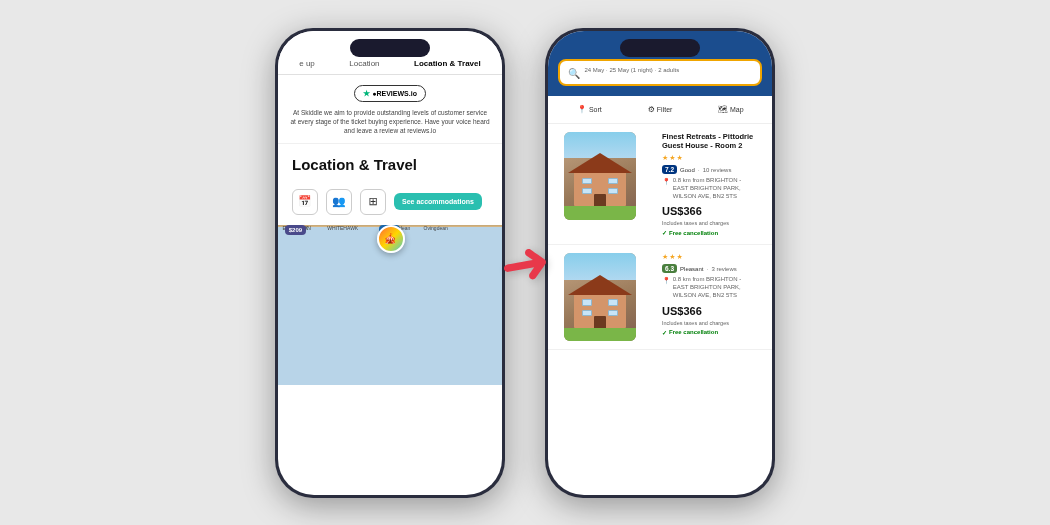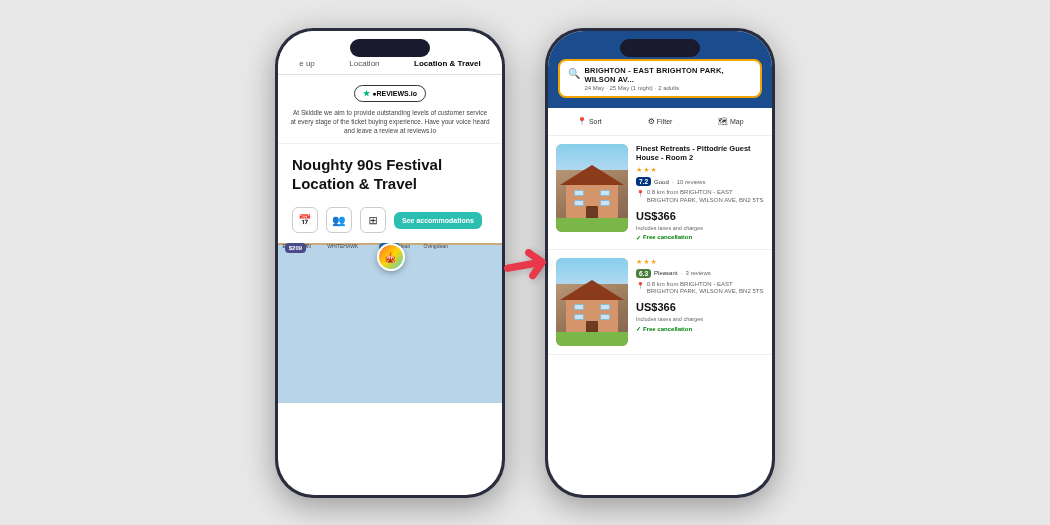--- a/index.html
+++ b/index.html
@@ -316,23 +316,23 @@
 
     
     .hotel-list {
       flex: 1;
       overflow: hidden;
       display: flex;
       flex-direction: column;
     }
     .hotel-card {
       display: flex;
-      padding: 8px 8px 8px;
+      padding: 8px 16px 8px;
       border-bottom: 1px solid #f0f0f0;
-      gap: 8px;
+      gap: 26px;
     }
     .hotel-img {
       width: 72px;
       height: 88px;
       border-radius: 6px;
       overflow: hidden;
       flex-shrink: 0;
     }
     .hotel-img-inner {
       width: 100%;
@@ -486,21 +486,20 @@
 
         <div class="reviews-section">
           <div class="reviews-logo">
             <span class="star">★</span>
             <span>●REVIEWS.io</span>
           </div>
           <div class="reviews-text">At Skiddle we aim to provide outstanding levels of customer service at every stage of the ticket buying experience. Have your voice heard and leave a review at reviews.io</div>
         </div>
 
         <div class="festival-title">
-          <div>Noughty 90s Festival</div>
           <div>Location &amp; Travel</div>
         </div>
 
         <div class="icon-row">
           <div class="icon-btn">📅</div>
           <div class="icon-btn">👥</div>
           <div class="icon-btn">⊞</div>
           <button class="see-accommodations-btn">See accommodations</button>
         </div>
 
@@ -537,21 +536,20 @@
 
   <div class="phone phone-right">
     <div class="phone-inner">
       <div class="notch"></div>
       <div class="right-content">
 
         <div class="hotel-header">
           <div class="search-bar">
             <div class="search-icon-r">🔍</div>
             <div class="search-bar-text">
-              <div class="search-hotel-name">BRIGHTON - EAST BRIGHTON PARK, WILSON AV...</div>
               <div class="search-dates">24 May · 25 May (1 night) · 2 adults</div>
             </div>
           </div>
         </div>
 
         <div class="filter-tabs">
           <div class="filter-tab">
             <span class="tab-icon">📍</span>
             <span>Sort</span>
           </div>

